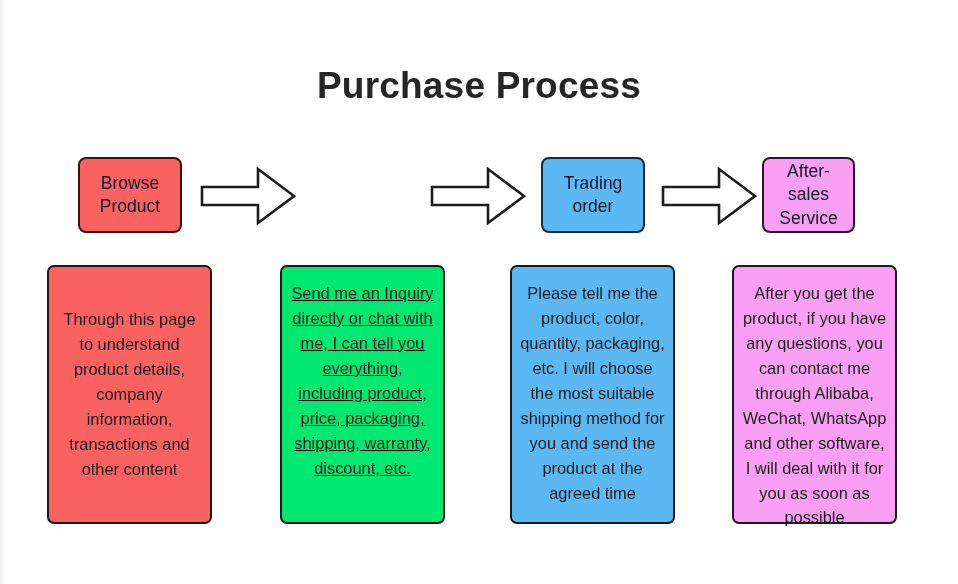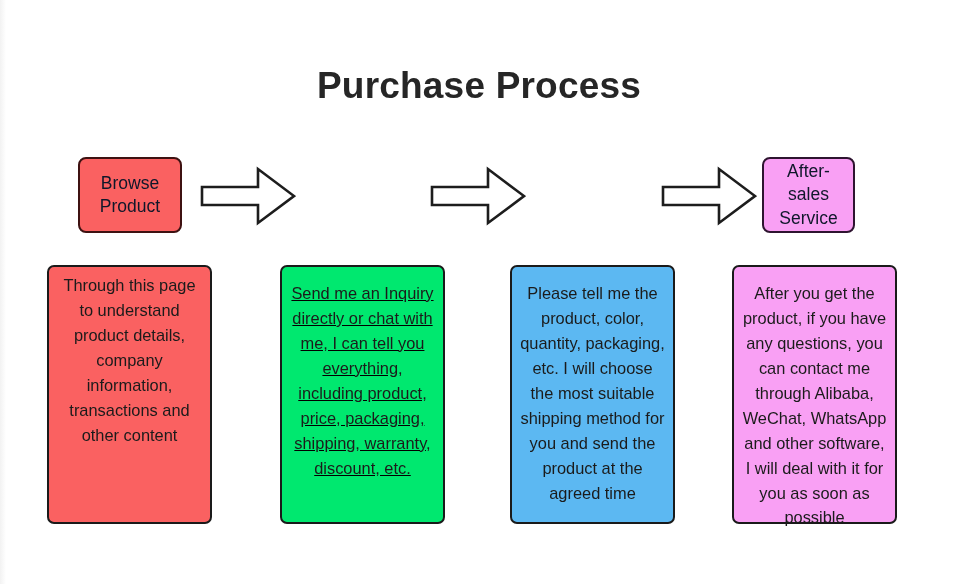--- a/index.html
+++ b/index.html
@@ -66,21 +66,21 @@
 
   
   .detail-panel {
     position: absolute;
     box-sizing: border-box;
     top: 265px;
     height: 259px;
     border: 2px solid #1a1a1a;
     border-radius: 7px;
     display: flex;
-    align-items: flex-start;
+    align-items: center;
     justify-content: center;
     padding: 6px 8px;
   }
   .detail-text {
     display: block;
     width: 100%;
     text-align: center;
     font-size: 16.4px;
     line-height: 1.52;
     color: #1b1b1b;
@@ -105,20 +105,23 @@
     </svg>
   </div>
 
 
   <div class="arrow" id="arrow-1" style="left:430px;">
     <svg viewBox="0 0 96 60" preserveAspectRatio="none">
       <polygon points="2,21 58,21 58,3 94,30 58,57 58,39 2,39" fill="#ffffff" stroke="#1d1d1d" stroke-width="2.6" stroke-linejoin="miter"></polygon>
     </svg>
   </div>
 
+  <div class="step-box" id="step-2" style="left: 541px; width: 104px; background-color: rgb(92, 184, 242); border-color: rgb(19, 41, 61);">
+    <span class="step-label">Trading order</span>
+  </div>
 
   <div class="arrow" id="arrow-2" style="left:661px;">
     <svg viewBox="0 0 96 60" preserveAspectRatio="none">
       <polygon points="2,21 58,21 58,3 94,30 58,57 58,39 2,39" fill="#ffffff" stroke="#1d1d1d" stroke-width="2.6" stroke-linejoin="miter"></polygon>
     </svg>
   </div>
 
   <div class="step-box" id="step-3" style="left: 762px; width: 93px; background-color: rgb(249, 160, 244); border-color: rgb(46, 20, 48);">
     <span class="step-label">After-sales Service</span>
   </div>

